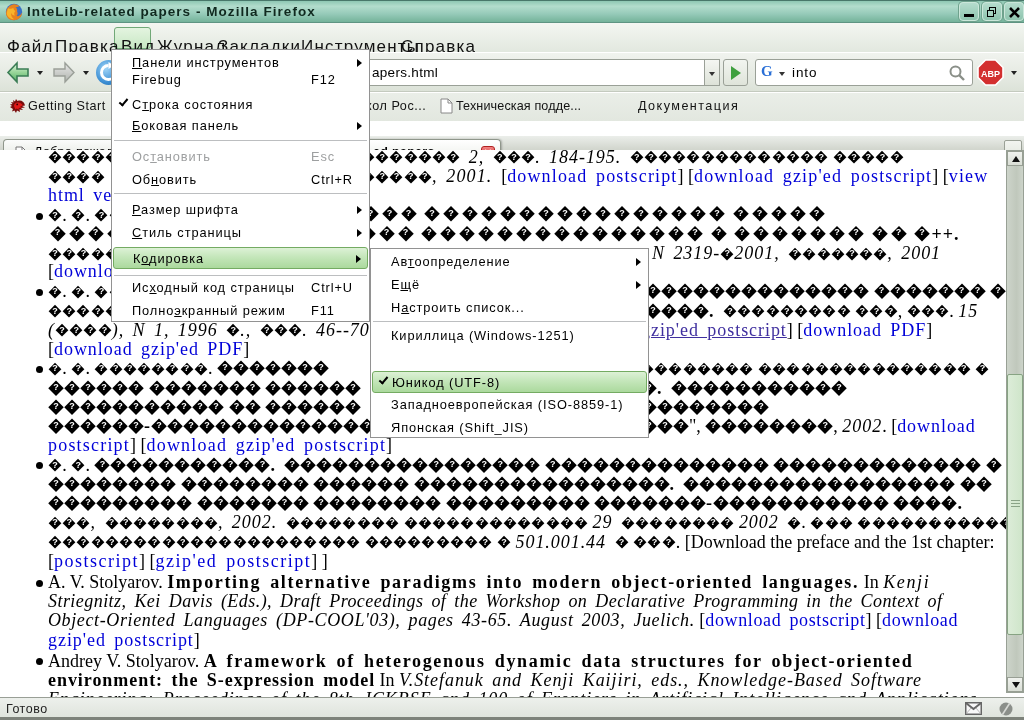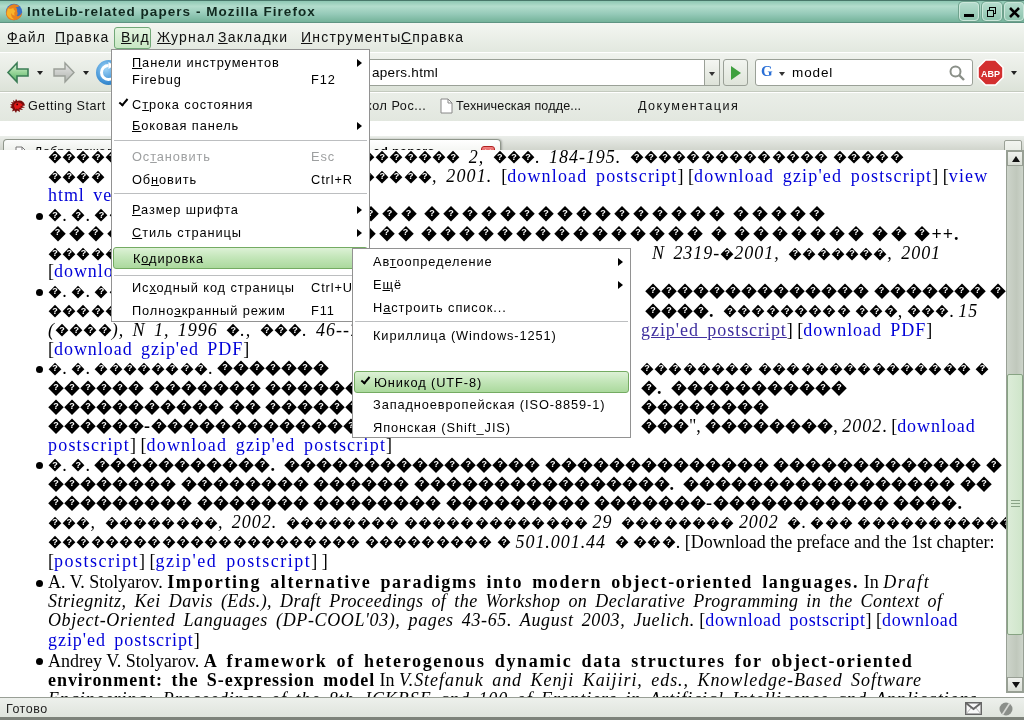--- a/index.html
+++ b/index.html
@@ -7,21 +7,21 @@
 #win{position:absolute;inset:0;overflow:hidden}
 
 #title{position:absolute;left:0;top:0;width:1024px;height:23px;
  background:linear-gradient(#8ec7b3,#b2dccc 25%,#97cbba 60%,#7db9a2 90%,#74b29a);
  border-top:1px solid #48776a;border-bottom:1px solid #5e9482}
 #title .txt{position:absolute;left:27px;top:3px;font:bold 13.5px "Liberation Sans";letter-spacing:1.05px;color:#10291f}
 .wbtn{position:absolute;top:1px;width:20px;height:19px;border-radius:4px;
  background:linear-gradient(#b5dccd,#8ec4ae);border:1px solid #cbe7da;box-shadow:0 0 0 1px #6fa28d}
 
 #menubar{position:absolute;left:0;top:23px;width:1024px;height:29px;background:linear-gradient(#f3f6f1,#e2e8df)}
-#menubar .mi{position:absolute;top:4px;height:20px;line-height:20px;font-size:14px;letter-spacing:1.2px;color:#111}
+#menubar .mi{position:absolute;top:14px;height:20px;line-height:20px;font-size:17px;letter-spacing:1.2px;color:#111}
 #vid{position:absolute;left:114px;top:4px;width:37px;height:22px;border:1px solid #71a877;border-radius:3px;
  background:linear-gradient(#e4f4e0,#c8e8c4)}
 
 #toolbar{position:absolute;left:0;top:52px;width:1024px;height:40px;
  background:linear-gradient(#f0f3ee,#e3e8e0 70%,#dce2d8);border-top:1px solid #fff;border-bottom:1px solid #c4cabf}
 
 #bookbar{position:absolute;left:0;top:93px;width:1024px;height:28px;background:linear-gradient(#eaeee8,#e2e7df)}
 .bk{position:absolute;top:6px;font-size:12.6px;letter-spacing:.55px;color:#131313}
 
 #tabbar{position:absolute;left:0;top:136px;width:1024px;height:29px;
@@ -132,21 +132,21 @@
 <div style="position:absolute;left:372px;top:12px;font-size:13.5px;color:#000;letter-spacing:.3px">apers.html</div>
 <div style="position:absolute;left:704px;top:6px;width:16px;height:27px;background:linear-gradient(#f4f6f2,#dde2d8);border:1px solid #9aa097">
   <div style="position:absolute;left:4px;top:12px;width:0;height:0;border-top:4px solid #333;border-left:3.5px solid transparent;border-right:3.5px solid transparent"></div>
       </div>
 <div style="position:absolute;left:723px;top:6px;width:25px;height:27px;background:linear-gradient(#f2f5f0,#dfe4da);border:1px solid #9aa097;border-radius:3px">
   <div style="position:absolute;left:7px;top:6px;width:0;height:0;border-left:10px solid #3fa03f;border-top:7px solid transparent;border-bottom:7px solid transparent"></div>
       </div>
 <div style="position:absolute;left:755px;top:6px;width:218px;height:27px;background:#fff;border:1px solid #9aa097;border-radius:3px">
   <span style="position:absolute;left:5px;top:3px;font:bold 15px 'Liberation Serif';color:#2a6fd6">G</span>
   <div style="position:absolute;left:23px;top:12px;width:0;height:0;border-top:4px solid #333;border-left:3.5px solid transparent;border-right:3.5px solid transparent"></div>
-  <span style="position:absolute;left:36px;top:5px;font-size:13.5px;letter-spacing:.9px;color:#000">model</span>
+  <span style="position:absolute;left:36px;top:5px;font-size:13.5px;letter-spacing:.9px;color:#000">into</span>
   <svg style="position:absolute;left:192px;top:4px" width="18" height="18" viewBox="0 0 18 18">
           <circle cx="7.5" cy="7.5" r="5" fill="none" stroke="#8a8f88" stroke-width="2"></circle>
           <path d="M11 11 L16 16" stroke="#8a8f88" stroke-width="2.4"></path>
         </svg>
 </div>
 
 <div style="position:absolute;left:977px;top:6px;width:27px;height:27px">
  <svg width="27" height="27" viewBox="0 0 27 27">
           <polygon points="8.5,1 18.5,1 26,8.5 26,18.5 18.5,26 8.5,26 1,18.5 1,8.5" fill="#d32f2f" stroke="#fff" stroke-width="1.6"></polygon>
           <text x="13.5" y="17.5" font-family="Liberation Sans" font-size="9" font-weight="bold" fill="#fff" text-anchor="middle">ABP</text>
@@ -243,21 +243,21 @@
 <div class="ln" style="left:641px;top:247.8px"><i class="q qb"></i><i class="q qb"></i><i class="q qb"></i><i class="q qb"></i><i class="q qb"></i><i class="q qb"></i><i class="q qb"></i><i class="q qb"></i></div>
 <div class="ln" style="left:48px;top:267.1px"><i class="q qb"></i><i class="q qb"></i><i class="q qb"></i><i class="q qb"></i><i class="q qb"></i><i class="q qb"></i><span class="b">-</span><i class="q qb"></i><i class="q qb"></i><i class="q qb"></i><i class="q qb"></i><i class="q qb"></i><i class="q qb"></i><i class="q qb"></i><i class="q qb"></i><i class="q qb"></i><i class="q qb"></i><i class="q qb"></i><i class="q qb"></i><i class="q qb"></i><i class="q qb"></i><i class="q qb"></i><i class="q qb"></i><i class="q qb"></i></div>
 <div class="ln" style="left:641px;top:267.1px"><i class="q qb"></i><i class="q qb"></i><i class="q qb"></i>", <i class="q qb"></i><i class="q qb"></i><i class="q qb"></i><i class="q qb"></i><i class="q qb"></i><i class="q qb"></i><i class="q qb"></i><i class="q qb"></i>, <span class="i">2002</span>. [<a class="l">download</a></div>
 <div class="ln" style="--ls:1.2px;left:48px;top:286.3px"><a class="l">postscript</a>] [<a class="l">download gzip'ed postscript</a>]</div>
 <div class="ln" style="left:48px;top:305.6px"><i class="q"></i>. <i class="q"></i>. <i class="q qb"></i><i class="q qb"></i><i class="q qb"></i><i class="q qb"></i><i class="q qb"></i><i class="q qb"></i><i class="q qb"></i><i class="q qb"></i><i class="q qb"></i><i class="q qb"></i><i class="q qb"></i><span class="b">. </span><i class="q qb"></i><i class="q qb"></i><i class="q qb"></i><i class="q qb"></i><i class="q qb"></i><i class="q qb"></i><i class="q qb"></i><i class="q qb"></i><i class="q qb"></i><i class="q qb"></i><i class="q qb"></i><i class="q qb"></i><i class="q qb"></i><i class="q qb"></i><i class="q qb"></i><i class="q qb"></i> <i class="q qb"></i><i class="q qb"></i><i class="q qb"></i><i class="q qb"></i><i class="q qb"></i><i class="q qb"></i><i class="q qb"></i><i class="q qb"></i><i class="q qb"></i><i class="q qb"></i><i class="q qb"></i><i class="q qb"></i><i class="q qb"></i><i class="q qb"></i> <i class="q qb"></i><i class="q qb"></i><i class="q qb"></i><i class="q qb"></i><i class="q qb"></i><i class="q qb"></i><i class="q qb"></i><i class="q qb"></i><i class="q qb"></i><i class="q qb"></i><i class="q qb"></i><i class="q qb"></i><i class="q qb"></i> <i class="q qb"></i></div>
 <div class="ln" style="left:48px;top:324.8px"><i class="q qb"></i><i class="q qb"></i><i class="q qb"></i><i class="q qb"></i><i class="q qb"></i><i class="q qb"></i><i class="q qb"></i><i class="q qb"></i> <i class="q qb"></i><i class="q qb"></i><i class="q qb"></i><i class="q qb"></i><i class="q qb"></i><i class="q qb"></i><i class="q qb"></i><i class="q qb"></i> <i class="q qb"></i><i class="q qb"></i><i class="q qb"></i><i class="q qb"></i><i class="q qb"></i><i class="q qb"></i> <i class="q qb"></i><i class="q qb"></i><i class="q qb"></i><i class="q qb"></i><i class="q qb"></i><i class="q qb"></i><i class="q qb"></i><i class="q qb"></i><i class="q qb"></i><i class="q qb"></i><i class="q qb"></i><i class="q qb"></i><i class="q qb"></i><i class="q qb"></i><i class="q qb"></i><i class="q qb"></i><span class="b">. </span><i class="q qb"></i><i class="q qb"></i><i class="q qb"></i><i class="q qb"></i><i class="q qb"></i><i class="q qb"></i><i class="q qb"></i><i class="q qb"></i><i class="q qb"></i><i class="q qb"></i><i class="q qb"></i><i class="q qb"></i><i class="q qb"></i><i class="q qb"></i><i class="q qb"></i><i class="q qb"></i><i class="q qb"></i> <i class="q qb"></i><i class="q qb"></i></div>
 <div class="ln" style="left:48px;top:344.1px"><i class="q qb"></i><i class="q qb"></i><i class="q qb"></i><i class="q qb"></i><i class="q qb"></i><i class="q qb"></i><i class="q qb"></i><i class="q qb"></i><i class="q qb"></i> <i class="q qb"></i><i class="q qb"></i><i class="q qb"></i><i class="q qb"></i><i class="q qb"></i><i class="q qb"></i><i class="q qb"></i> <i class="q qb"></i><i class="q qb"></i><i class="q qb"></i><i class="q qb"></i><i class="q qb"></i><i class="q qb"></i><i class="q qb"></i><i class="q qb"></i> <i class="q qb"></i><i class="q qb"></i><i class="q qb"></i><i class="q qb"></i><i class="q qb"></i><i class="q qb"></i><i class="q qb"></i><i class="q qb"></i><i class="q qb"></i> <i class="q qb"></i><i class="q qb"></i><i class="q qb"></i><i class="q qb"></i><i class="q qb"></i><i class="q qb"></i><i class="q qb"></i><span class="b">-</span><i class="q qb"></i><i class="q qb"></i><i class="q qb"></i><i class="q qb"></i><i class="q qb"></i><i class="q qb"></i><i class="q qb"></i><i class="q qb"></i><i class="q qb"></i><i class="q qb"></i><i class="q qb"></i> <i class="q qb"></i><i class="q qb"></i><i class="q qb"></i><i class="q qb"></i><span class="b">.</span></div>
 <div class="ln" style="left:48px;top:363.3px"><i class="q"></i><i class="q"></i><i class="q"></i><span class="i">, </span><i class="q"></i><i class="q"></i><i class="q"></i><i class="q"></i><i class="q"></i><i class="q"></i><i class="q"></i><i class="q"></i><span class="i">, 2002. </span><i class="q"></i><i class="q"></i><i class="q"></i><i class="q"></i><i class="q"></i><i class="q"></i><i class="q"></i><i class="q"></i> <i class="q"></i><i class="q"></i><i class="q"></i><i class="q"></i><i class="q"></i><i class="q"></i><i class="q"></i><i class="q"></i><i class="q"></i><i class="q"></i><i class="q"></i><i class="q"></i><i class="q"></i> <span class="i">29 </span><i class="q"></i><i class="q"></i><i class="q"></i><i class="q"></i><i class="q"></i><i class="q"></i><i class="q"></i><i class="q"></i> <span class="i">2002 </span><i class="q"></i>. <i class="q"></i><i class="q"></i><i class="q"></i> <i class="q"></i><i class="q"></i><i class="q"></i><i class="q"></i><i class="q"></i><i class="q"></i><i class="q"></i><i class="q"></i><i class="q"></i><i class="q"></i><i class="q"></i></div>
 <div class="ln" style="left:48px;top:382.6px"><i class="q"></i><i class="q"></i><i class="q"></i><i class="q"></i><i class="q"></i><i class="q"></i><i class="q"></i><i class="q"></i><i class="q"></i><i class="q"></i><i class="q"></i><i class="q"></i><i class="q"></i><i class="q"></i><i class="q"></i><i class="q"></i><i class="q"></i><i class="q"></i><i class="q"></i><i class="q"></i><i class="q"></i><i class="q"></i> <i class="q"></i><i class="q"></i><i class="q"></i><i class="q"></i><i class="q"></i><i class="q"></i><i class="q"></i><i class="q"></i><i class="q"></i> <i class="q"></i> <span class="i">501.001.44 </span><i class="q"></i> <i class="q"></i><i class="q"></i><i class="q"></i>. [Download the preface and the 1st chapter:</div>
 <div class="ln" style="--ls:1.5px;left:48px;top:401.8px">[<a class="l">postscript</a>] [<a class="l">gzip'ed postscript</a>] ]</div>
-<div class="ln" style="--ls:1.65px;left:48px;top:422.8px">A. V. Stolyarov. <span class="b">Importing alternative paradigms into modern object-oriented languages.</span> In <span class="i">Draft</span></div>
+<div class="ln" style="--ls:1.65px;left:48px;top:422.8px">A. V. Stolyarov. <span class="b">Importing alternative paradigms into modern object-oriented languages.</span> In <span class="i">Kenji</span></div>
 <div class="ln" style="--ls:0.45px;left:48px;top:442.1px"><span class="i">Striegnitz, Kei Davis (Eds.), Draft Proceedings of the Workshop on Declarative Programming in the Context of</span></div>
 <div class="ln" style="--ls:0.62px;left:48px;top:461.3px"><span class="i">Object-Oriented Languages (DP-COOL'03), pages 43-65. August 2003, Juelich.</span> [<a class="l">download postscript</a>] [<a class="l">download</a></div>
 <div class="ln" style="left:48px;top:480.6px"><a class="l">gzip'ed postscript</a>]</div>
 <div class="ln" style="--ls:1.66px;left:48px;top:501.6px">Andrey V. Stolyarov. <span class="b">A framework of heterogenous dynamic data structures for object-oriented</span></div>
 <div class="ln" style="left:48px;top:520.8px"><span class="b">environment: the S-expression model</span> In <span class="i">V.Stefanuk and Kenji Kaijiri, eds., Knowledge-Based Software</span></div>
 <div class="ln" style="left:48px;top:540.1px"><span class="i">Engineering: Proceedings of the 8th JCKBSE and 100 of Frontiers in Artificial Intelligence and Applications</span></div>
 <div class="bu" style="left:36px;top:62.5px"></div>
 <div class="bu" style="left:36px;top:139px"></div>
 <div class="bu" style="left:36px;top:216px"></div>
 <div class="bu" style="left:36px;top:312.3px"></div>
@@ -306,21 +306,21 @@
 <div class="sep" style="top:224.5px"></div>
 <div class="row" style="top:227px">
         <span class="lab">Ис<span style="text-decoration:underline">х</span>одный код страницы</span>
         <span class="acc">Ctrl+U</span>
       </div>
 <div class="row" style="top:250px">
         <span class="lab">Полно<span style="text-decoration:underline">э</span>кранный режим</span>
         <span class="acc">F11</span>
       </div>
 </div>
-<div class="menu" id="m2" style="left:352px;top:248px;width:279px;height:190px">
+<div class="menu" id="m2" style="left:370px;top:248px;width:279px;height:190px">
 <div class="row" style="top:2px">
         <span class="lab">Ав<span style="text-decoration:underline">т</span>оопределение</span>
         <span class="arr"></span>
       </div>
 <div class="row" style="top:25px">
         <span class="lab">Е<span style="text-decoration:underline">щ</span>ё</span>
         <span class="arr"></span>
       </div>
 <div class="row" style="top:48px">
         <span class="lab">Н<span style="text-decoration:underline">а</span>строить список...</span>

